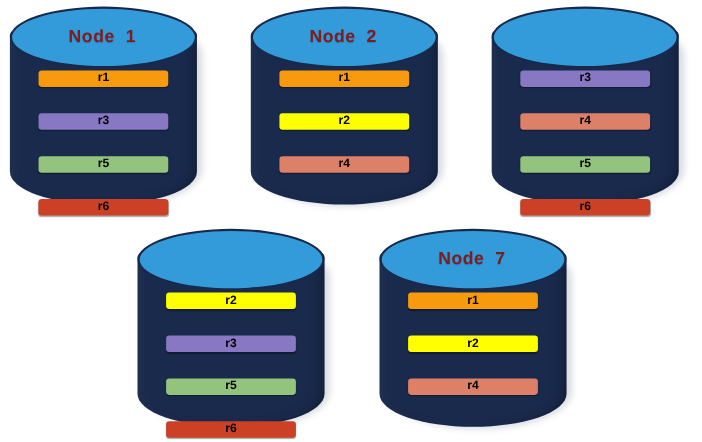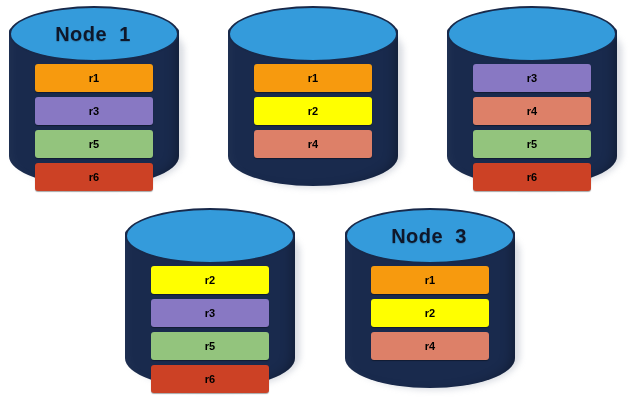--- a/index.html
+++ b/index.html
@@ -69,40 +69,40 @@
 
   .node-label {
     position: absolute;
     left: 0;
     top: 0;
     width: 170px;
     height: 56px;
     display: flex;
     align-items: center;
     justify-content: center;
-    color: #0f172a;
-    font-size: 20px;
+    color: #7f1d1d;
+    font-size: 16px;
     font-weight: bold;
     letter-spacing: 0.5px;
     white-space: pre;
     text-shadow: 0 1px 1px rgba(0,0,0,0.18);
   }
 
   
   .replica-list {
     position: absolute;
     left: 27px;
     top: 58px;
     width: 118px;
   }
 
   .replica {
     position: relative;
-    height: 28px;
-    margin-bottom: 5px;
+    height: 15px;
+    margin-bottom: 24px;
     border-radius: 3px;
     display: flex;
     align-items: center;
     justify-content: center;
     color: #000000;
     font-size: 11px;
     font-weight: bold;
     line-height: 1;
     box-shadow: 0 1px 1px rgba(0,0,0,0.35);
   }
@@ -134,20 +134,21 @@
 
   <div class="node" id="node-2">
     <div class="node-shadow"></div>
     <div class="node-body"></div>
     <div class="replica-list">
       <div class="replica" style="background: rgb(247, 154, 14);">r1</div>
       <div class="replica" style="background: rgb(255, 255, 0);">r2</div>
       <div class="replica" style="background: rgb(221, 128, 104);">r4</div>
     </div>
     <div class="node-lid"></div>
+    <div class="node-label">Node  2</div>
   </div>
 
   <div class="node" id="node-3">
     <div class="node-shadow"></div>
     <div class="node-body"></div>
     <div class="replica-list">
       <div class="replica" style="background: rgb(136, 120, 195);">r3</div>
       <div class="replica" style="background: rgb(221, 128, 104);">r4</div>
       <div class="replica" style="background: rgb(147, 196, 125);">r5</div>
       <div class="replica" style="background: rgb(204, 65, 37);">r6</div>
@@ -169,16 +170,16 @@
 
   <div class="node" id="node-5">
     <div class="node-shadow"></div>
     <div class="node-body"></div>
     <div class="replica-list">
       <div class="replica" style="background: rgb(247, 154, 14);">r1</div>
       <div class="replica" style="background: rgb(255, 255, 0);">r2</div>
       <div class="replica" style="background: rgb(221, 128, 104);">r4</div>
     </div>
     <div class="node-lid"></div>
-    <div class="node-label">Node  3</div>
+    <div class="node-label">Node  7</div>
   </div>
 
 </div>
 
 </body></html>

